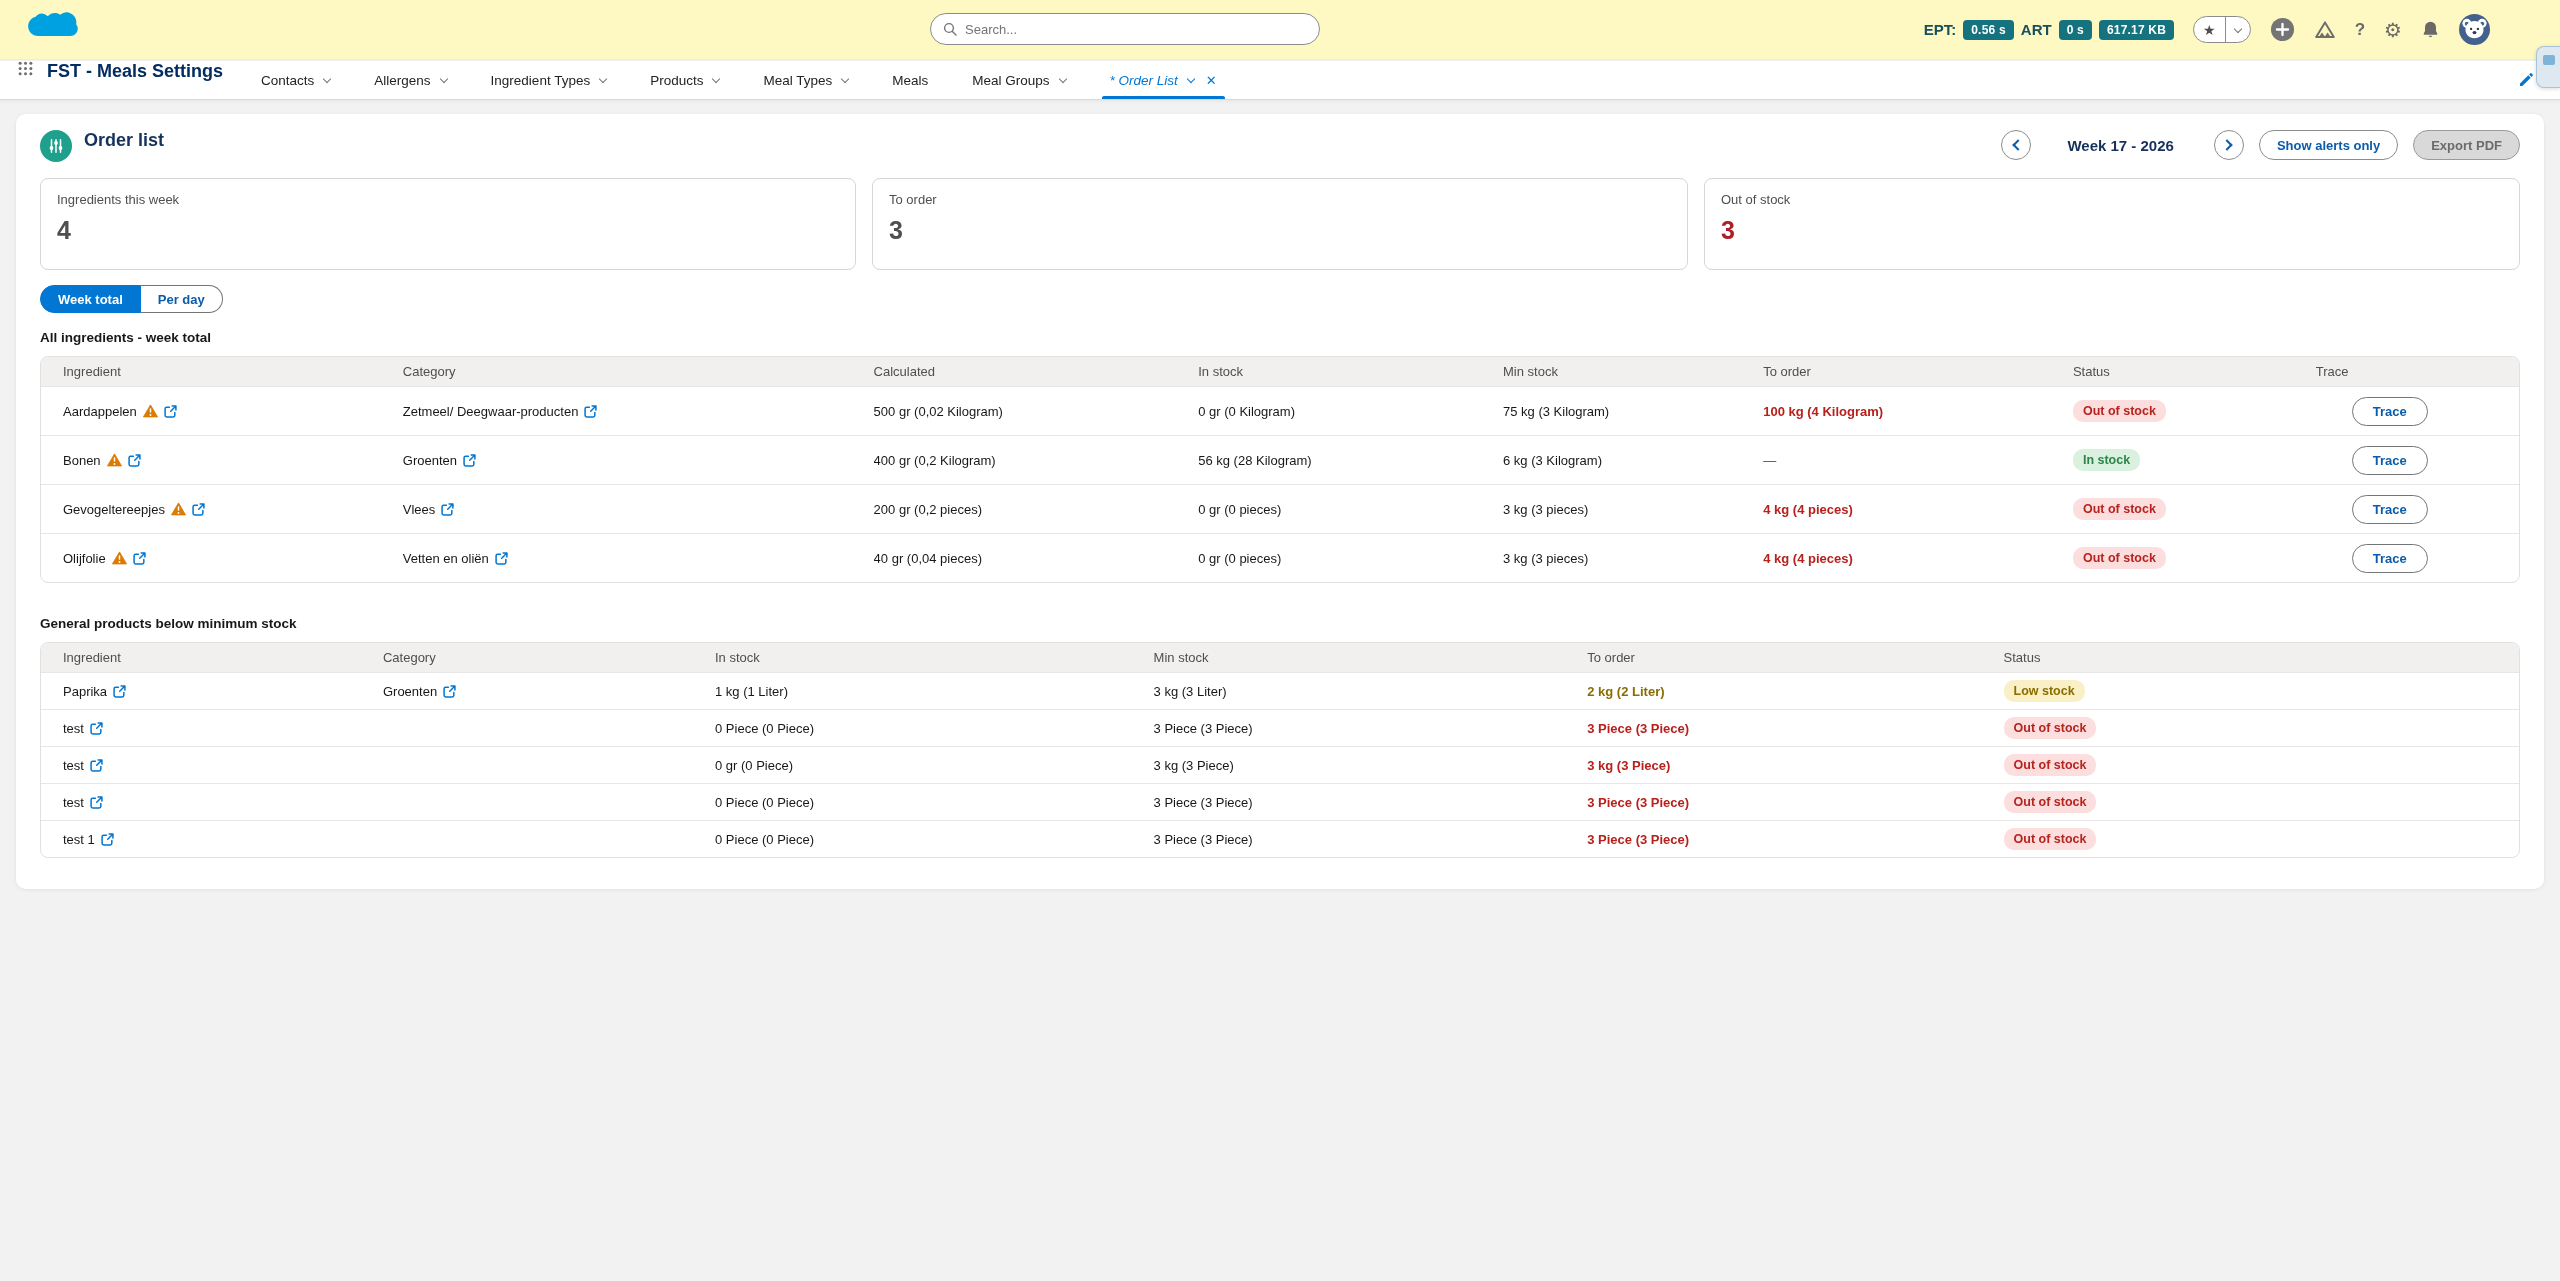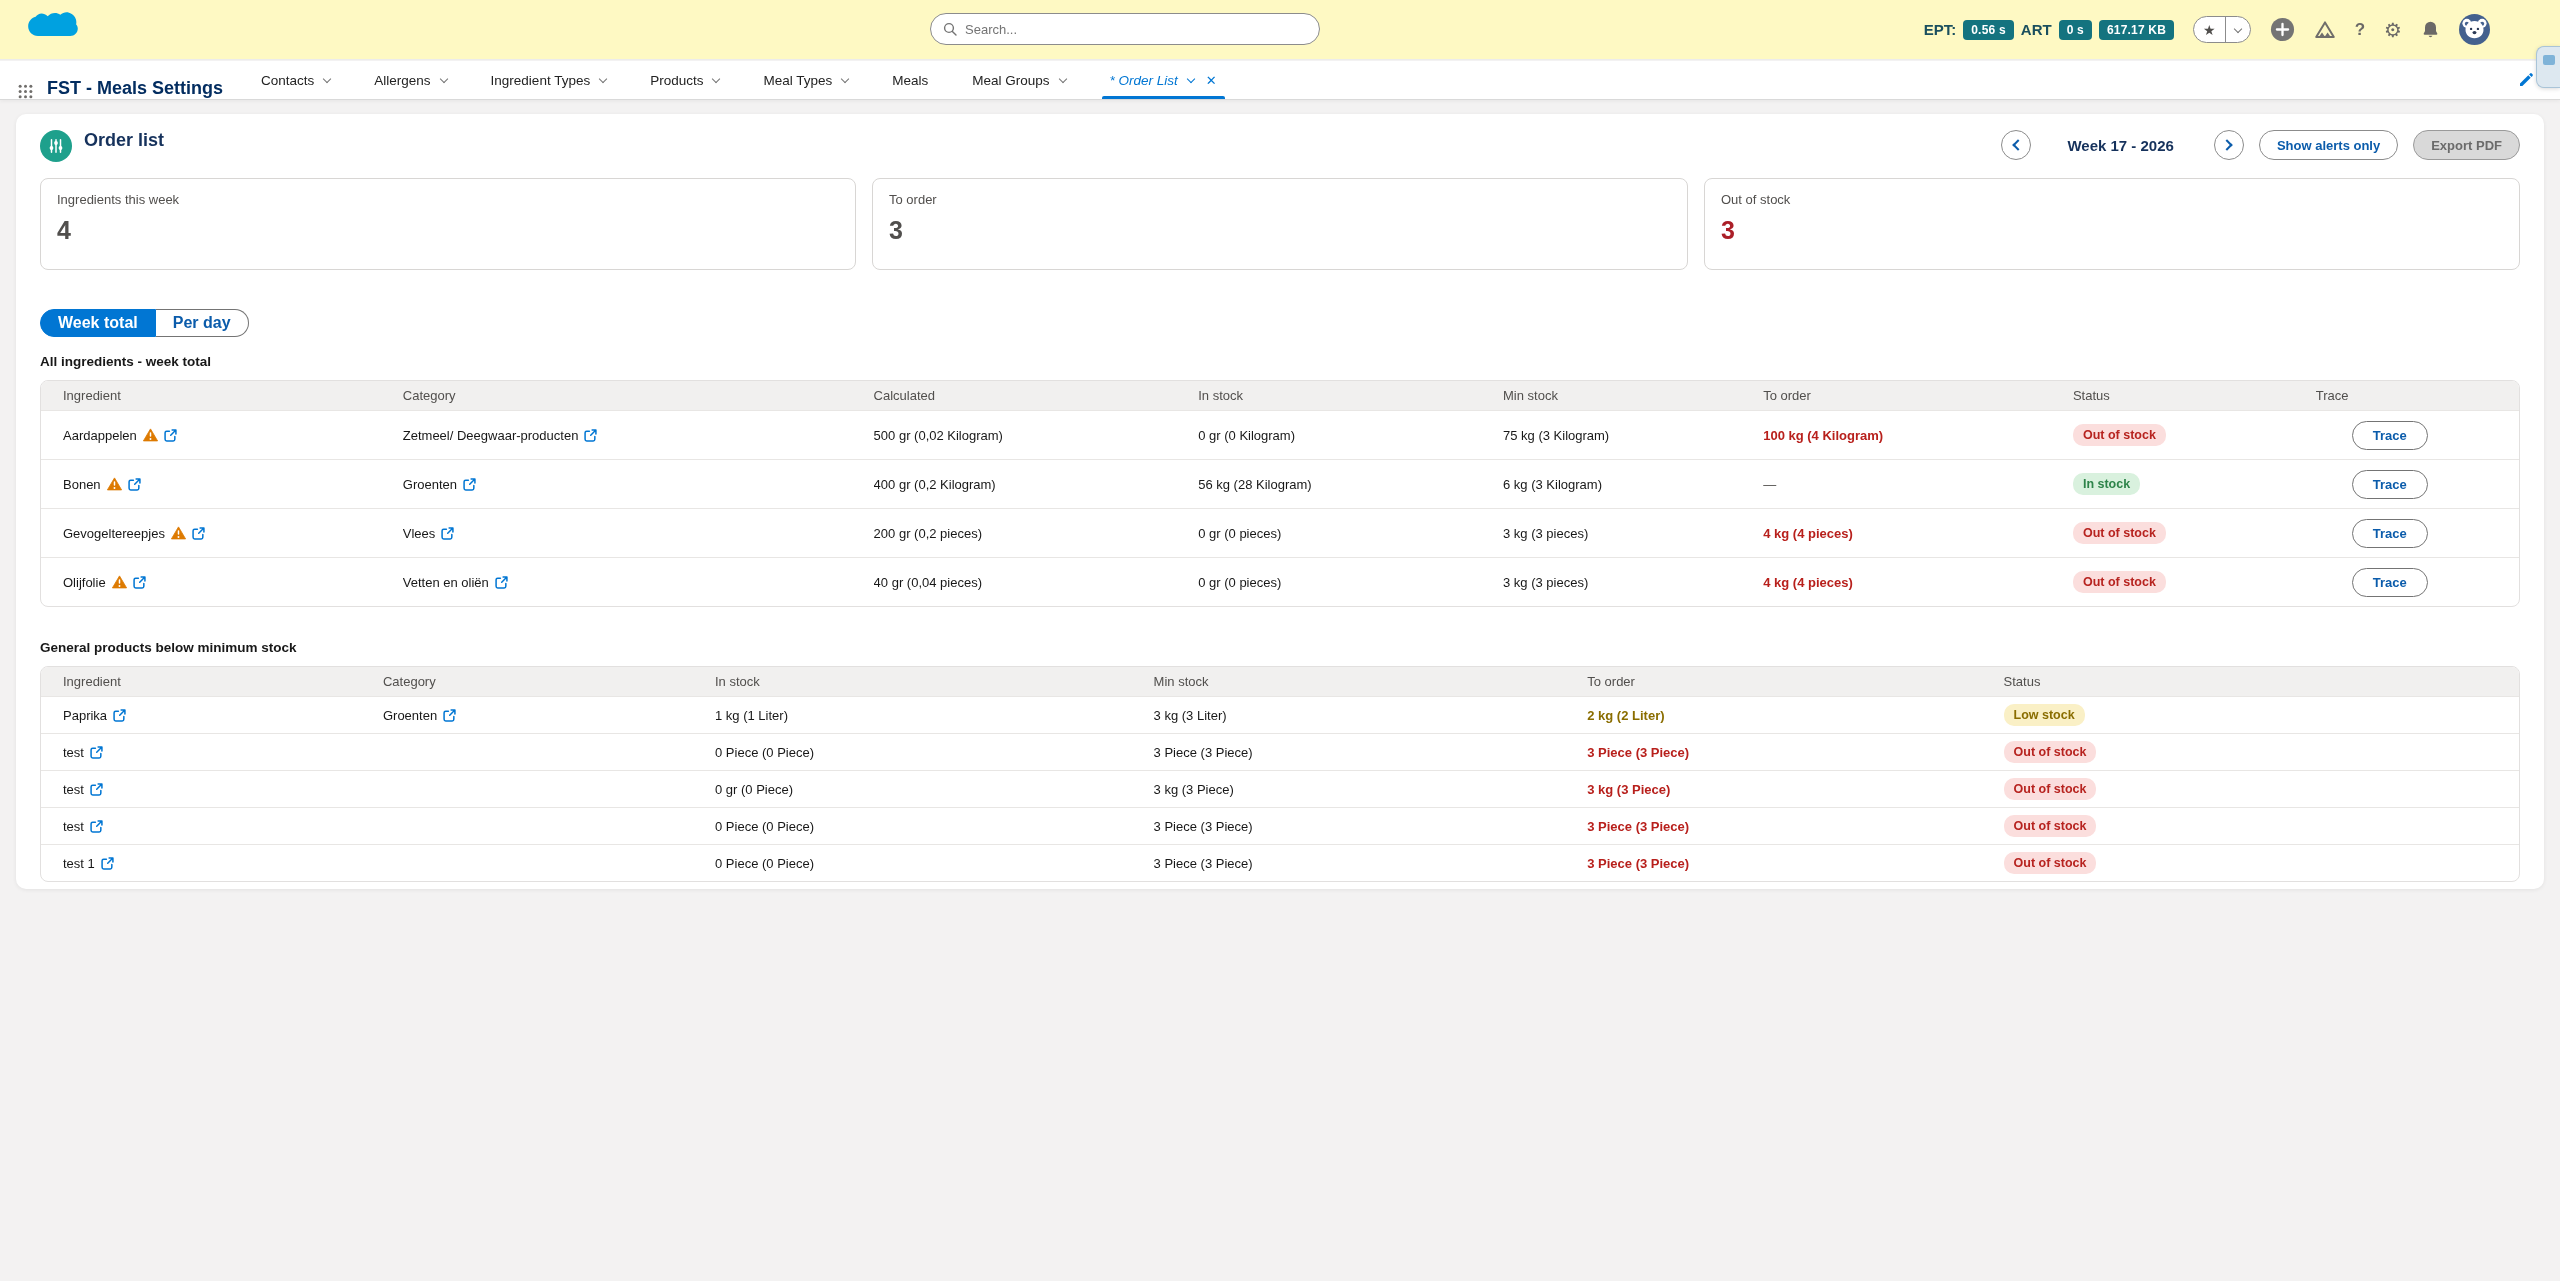--- a/index.html
+++ b/index.html
@@ -37,21 +37,21 @@
   .gearglyph { font-size:20px; line-height:1; color:#6b6967; font-family:"DejaVu Sans", sans-serif; }
   .corner-popup { position:absolute; right:0; top:46px; width:24px; height:42px;
                   background:#dde8f0; border:1px solid #a9c4d8; border-right:none;
                   border-radius:8px 0 0 8px; z-index:9;
                   box-shadow:0 1px 4px rgba(0,0,0,.15); }
   .corner-popup i { display:block; margin:8px 0 0 6px; width:12px; height:10px;
                     background:#7fb3d8; border-radius:2px; }
 
   
   .navbar { position:absolute; top:61px; left:0; right:0; height:39px; background:#fff;
-            border-bottom:1px solid #d9d9d9; display:flex; align-items:flex-end;
+            border-bottom:1px solid #d9d9d9; display:flex; align-items:flex-start;
             z-index:4; box-shadow:0 2px 3px rgba(0,0,0,.04); }
   .waffle { margin-left:18px; cursor:pointer; display:flex; }
   .appname { margin-left:14px; font-size:18px; font-weight:700; color:#032d60; white-space:nowrap; }
   .tabs { display:flex; align-items:stretch; height:100%; margin-left:16px; }
   .tab { display:flex; align-items:center; padding:0 22px; cursor:pointer; position:relative;
          font-size:13.5px; color:#232323; white-space:nowrap; }
   .chev { display:inline-block; width:6px; height:6px; border-right:1.5px solid #747474;
           border-bottom:1.5px solid #747474; transform:rotate(45deg); margin-left:10px;
           margin-top:-3px; }
   .tab.active { color:#0176d3; font-style:italic; font-weight:500; }
@@ -88,22 +88,22 @@
   .stats { display:flex; gap:16px; margin-top:14px; }
   .stat { flex:1; height:92px; border:1px solid #d8d6d4; border-radius:8px;
           padding:13px 16px; background:#fff; }
   .stat .slabel { font-size:13px; color:#514f4d; }
   .stat .svalue { font-size:25px; font-weight:700; margin-top:9px; color:#514f4d; }
   .svalue.v-warn  { color:#9a7400; }
   .svalue.v-error { color:#ab1f28; }
 
   
   .toggle { display:flex; margin-top:15px; width:max-content; }
-  .tgl { height:28px; padding:0 17px; font-size:16px; font-weight:700; display:flex;
-         align-items:center; cursor:pointer; font-family:inherit;margin-top:24px; }
+  .tgl { height:28px; padding:0 17px; font-size:13px; font-weight:700; display:flex;
+         align-items:center; cursor:pointer; font-family:inherit; }
   .tgl.on { background:#0176d3; color:#fff; border:1px solid #0176d3; border-radius:14px 0 0 14px; }
   .tgl.off { background:#fff; color:#0b5cab; border:1px solid #747474; border-left:none;
              border-radius:0 14px 14px 0; }
 
   .sectitle { margin-top:17px; font-size:13.5px; font-weight:700; color:#181818; }
   .sectitle.second { margin-top:33px; }
 
   
   .t { width:100%; margin-top:11px; border:1px solid #e2e0df; border-radius:8px;
        overflow:hidden; background:#fff; }

